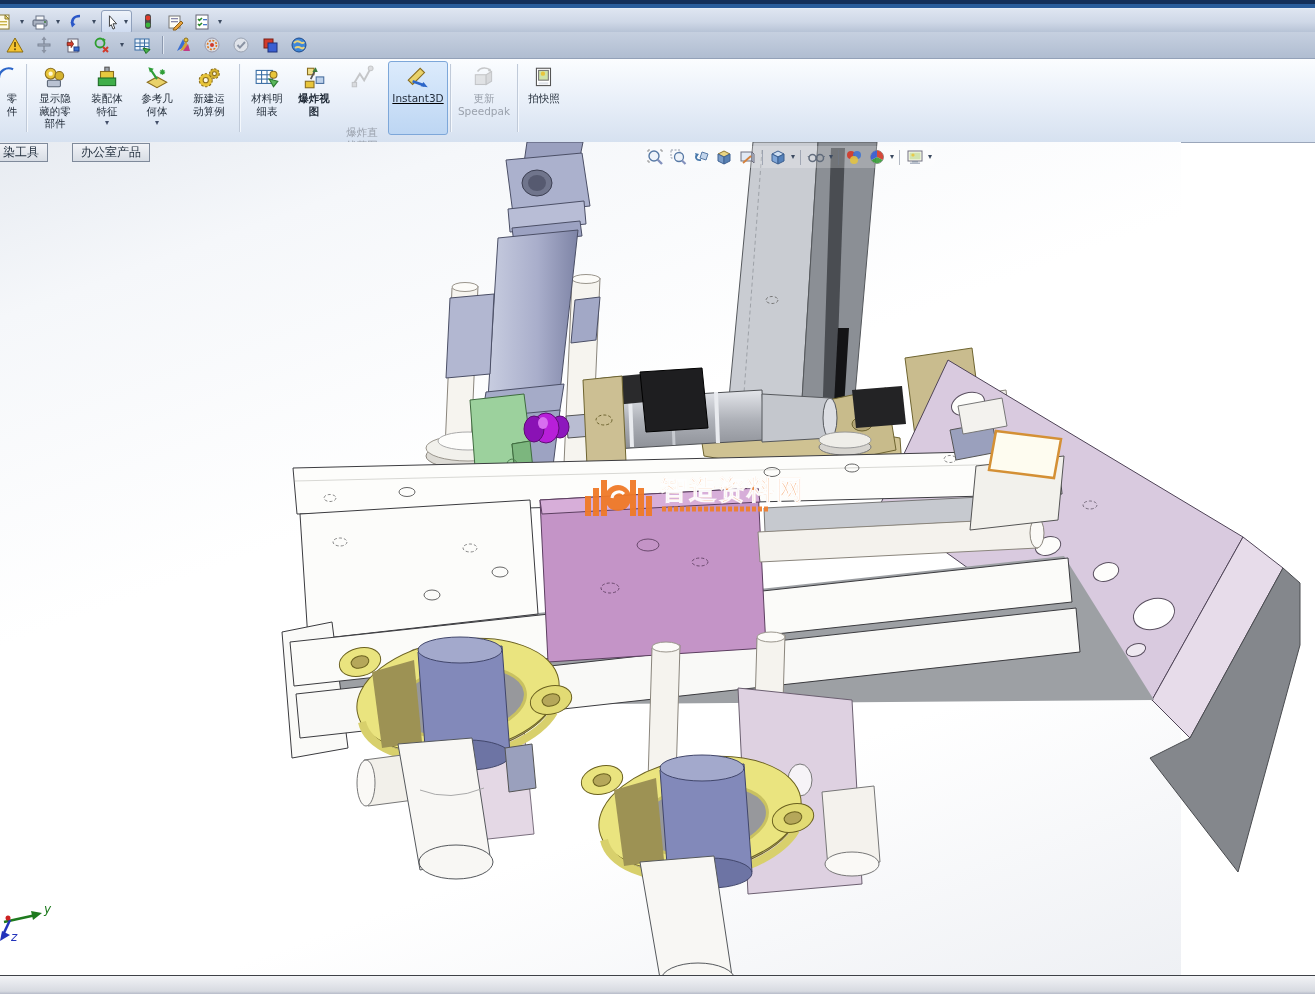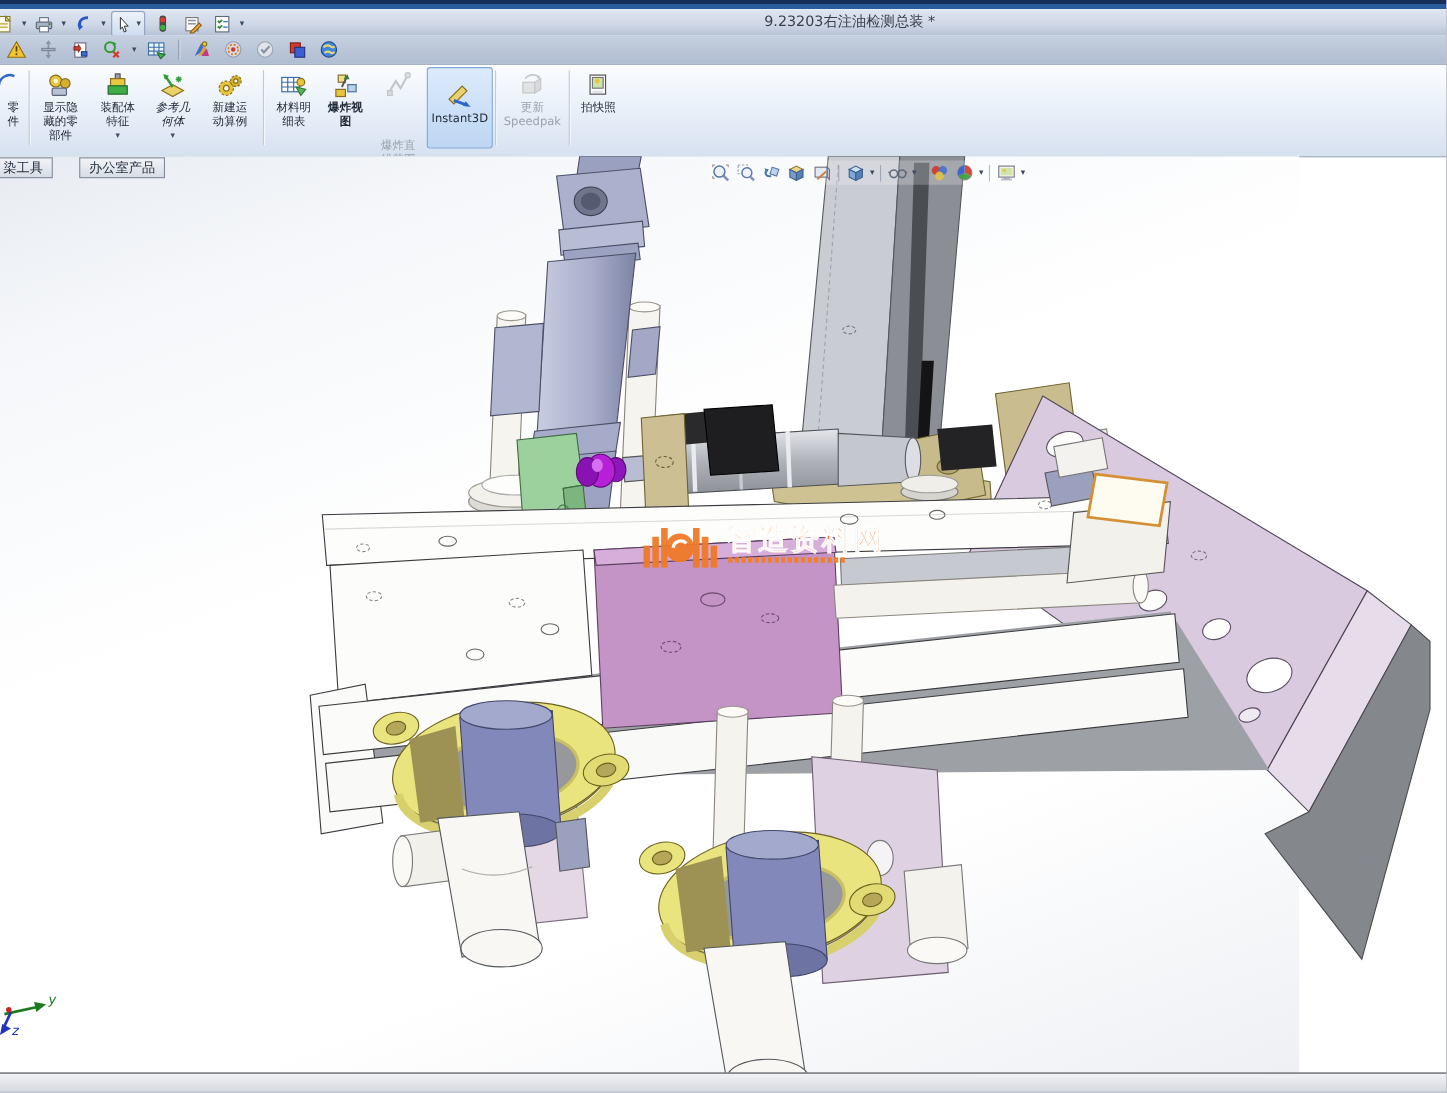--- a/index.html
+++ b/index.html
@@ -31,22 +31,22 @@
   .rrow{position:absolute;left:0;top:2px;display:flex;align-items:flex-start;}
   .rbtn{display:flex;flex-direction:column;align-items:center;padding-top:3px;height:74px;
         box-sizing:border-box;cursor:default;}
   .rbtn .ricon{height:28px;display:flex;align-items:center;justify-content:center;}
   .rbtn svg{width:26px;height:26px;}
   .rlab{font-size:10.5px;line-height:12.5px;text-align:center;color:#1e2835;}
   .rlab span{display:block;}
   .rcaret{font-size:8px;color:#44506a;margin-top:1px;}
   .rbtn.disabled .rlab{color:#9ba2ad;}
   .rbtn.disabled svg{filter:grayscale(1);opacity:.55;}
-  .rbtn.active{border:1px solid #7da7d9;border-radius:3px;padding-top:12px;
-    background:linear-gradient(#dcebfc,#bdd6f3);}
+  .rbtn.active{border:1px solid #7da7d9;border-radius:3px;padding-top:2px;
+    background:linear-gradient(#dcebfc,#bdd6f3);text-decoration:underline;}
   .rdiv{width:1px;height:68px;background:#c0cad9;margin:3px 2px 0 2px;box-shadow:1px 0 0 #f4f8fd;}
 
   
   .tab{position:absolute;top:143px;height:17px;line-height:17px;padding:0 8px;font-size:12px;
     color:#23303f;background:linear-gradient(#f1f3f7,#d8dde5);border:1px solid #7f8a9b;z-index:6;}
 
   
   .viewport{left:0;top:142px;width:1181px;height:833px;
     background:linear-gradient(160deg,#e7ebf1 0%,#f5f7fa 14%,#ffffff 40%,#ffffff 72%,#eef0f4 100%);}
   .viewport svg.model{position:absolute;left:0;top:0;}
@@ -121,21 +121,20 @@
         <svg viewBox="0 0 18 18">
             <rect x="3" y="2" width="12" height="14" fill="#ffffff" stroke="#667"></rect>
             <path d="M5 6 l1.4 1.4 L9 5" stroke="#2d8a2d" fill="none" stroke-width="1.6"></path>
             <path d="M5 11 l1.4 1.4 L9 10" stroke="#2d8a2d" fill="none" stroke-width="1.6"></path>
             <rect x="10" y="6" width="4" height="1.3" fill="#47c"></rect>
             <rect x="10" y="11" width="4" height="1.3" fill="#47c"></rect>
           </svg>
       </span>
         <span class="caret">▾</span>
     </div>
-    <div class="title-text">9.23203右注油检测总装 *</div>
   </div>
 
   <div class="abs toolbar2">
     <div class="t2-icons">
       <span class="ticon">
         <svg viewBox="0 0 18 18">
             <polygon points="9,2 17,16 1,16" fill="#f5c431" stroke="#8a6d12"></polygon>
             <rect x="8.2" y="6" width="1.6" height="5" fill="#5a4408"></rect>
             <rect x="8.2" y="12.4" width="1.6" height="1.8" fill="#5a4408"></rect>
           </svg>
@@ -249,21 +248,21 @@
               <rect x="4" y="12" width="16" height="7" fill="#3fae49" stroke="#1d6b26"></rect>
             </svg>
         </span>
         <span class="rlab">
             <span>装配体</span>
             <span>特征</span>
           </span>
         <span class="rcaret">▾</span>
       </div>
 
-      <div class="rbtn" style="width:48px;font-style:italic;">
+      <div class="rbtn" style="width:48px;">
         <span class="ricon">
           <svg viewBox="0 0 24 24">
               <polygon points="3,16 12,11 21,16 12,21" fill="#e9d26a" stroke="#8a6d1f"></polygon>
               <line x1="12" y1="13" x2="6" y2="4" stroke="#2f9e38" stroke-width="2"></line>
               <polygon points="4,2 9,3.5 5.5,7" fill="#2f9e38"></polygon>
               <path d="M17 4 l0 5 M14.5 6.5 l5 0 M15.2 4.7 l3.6 3.6 M18.8 4.7 l-3.6 3.6" stroke="#2f9e38" stroke-width="1.1"></path>
             </svg>
         </span>
         <span class="rlab">
             <span>参考几</span>

